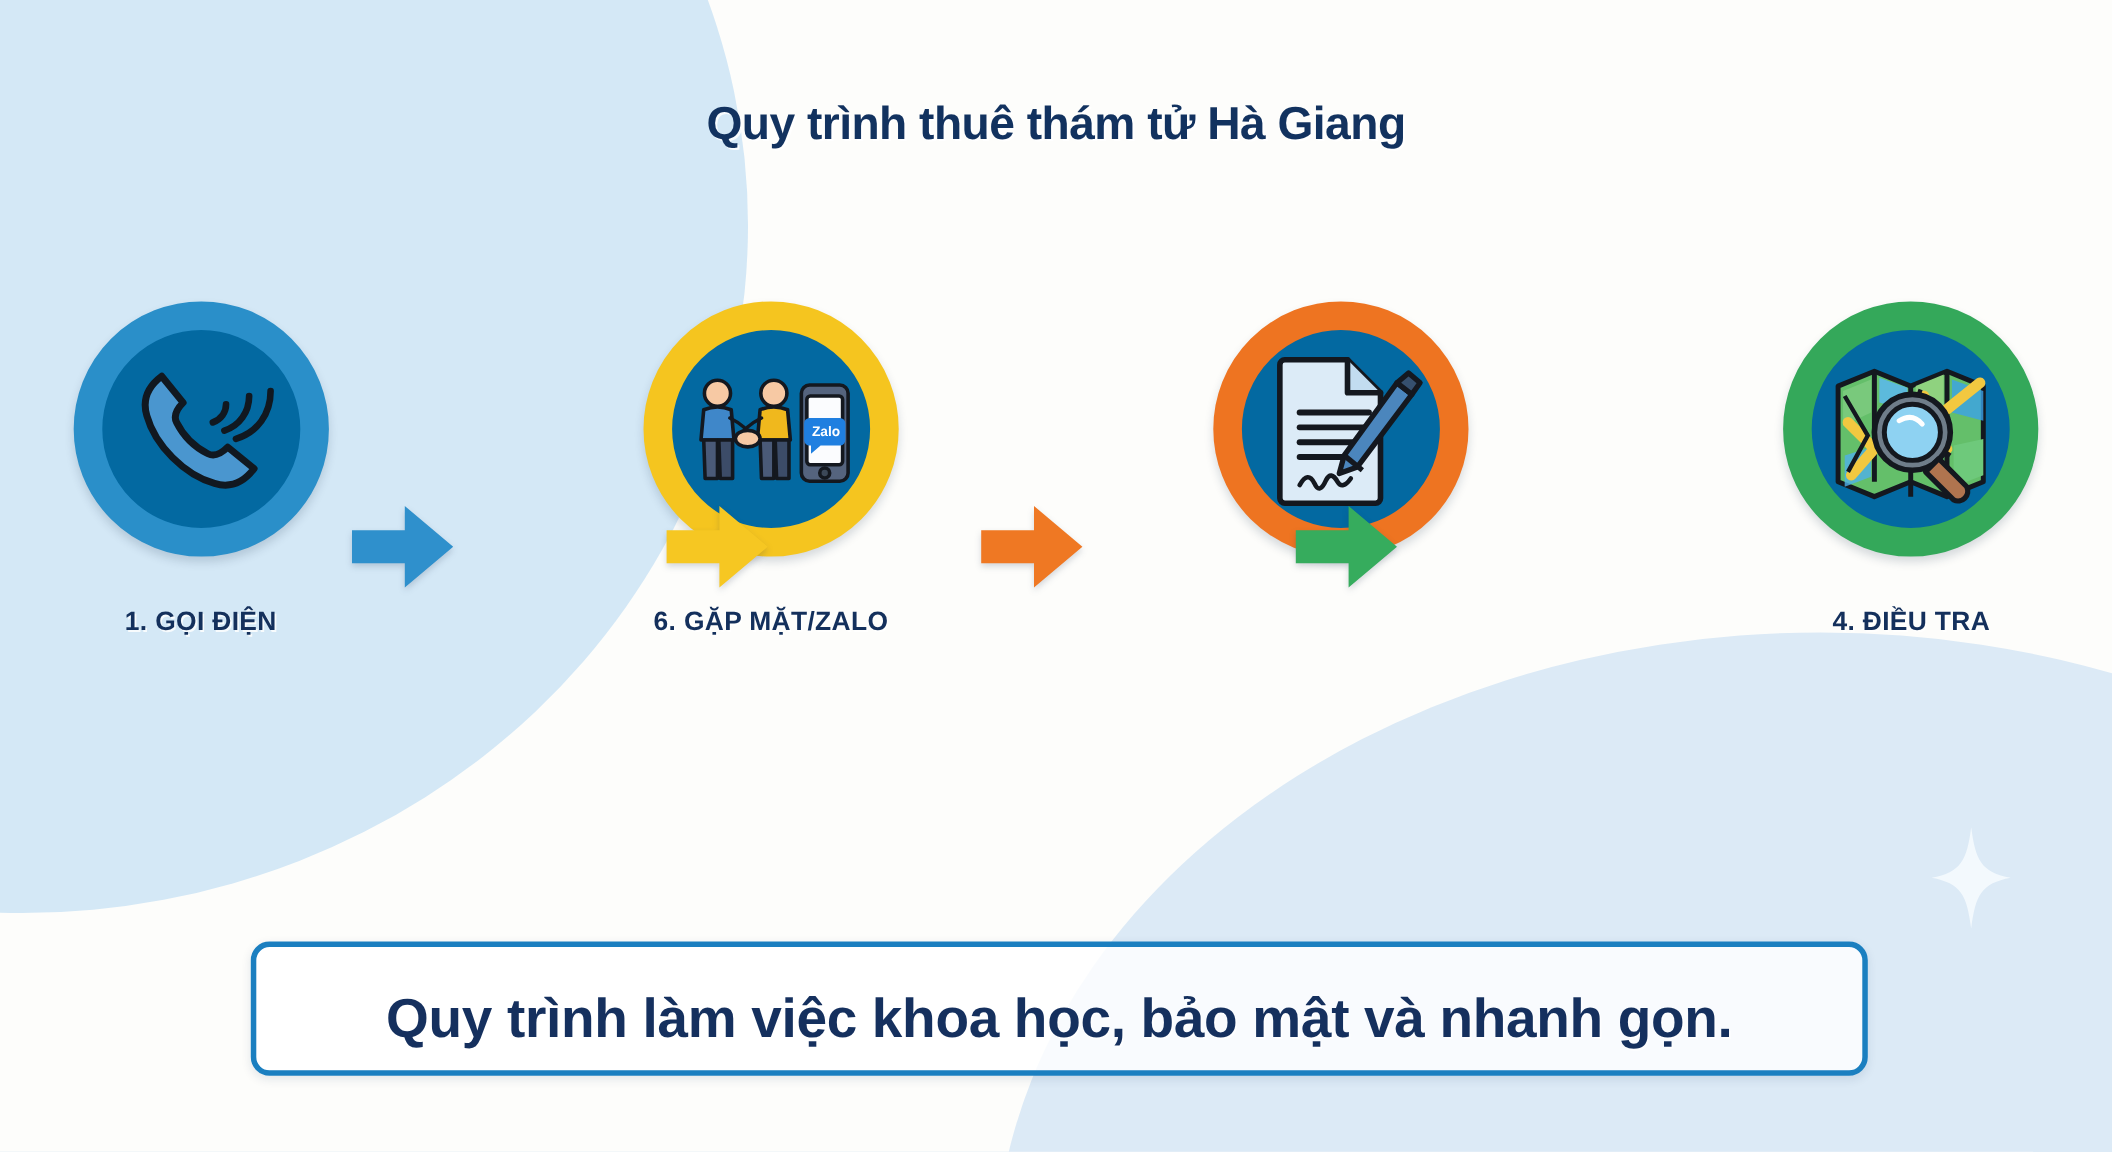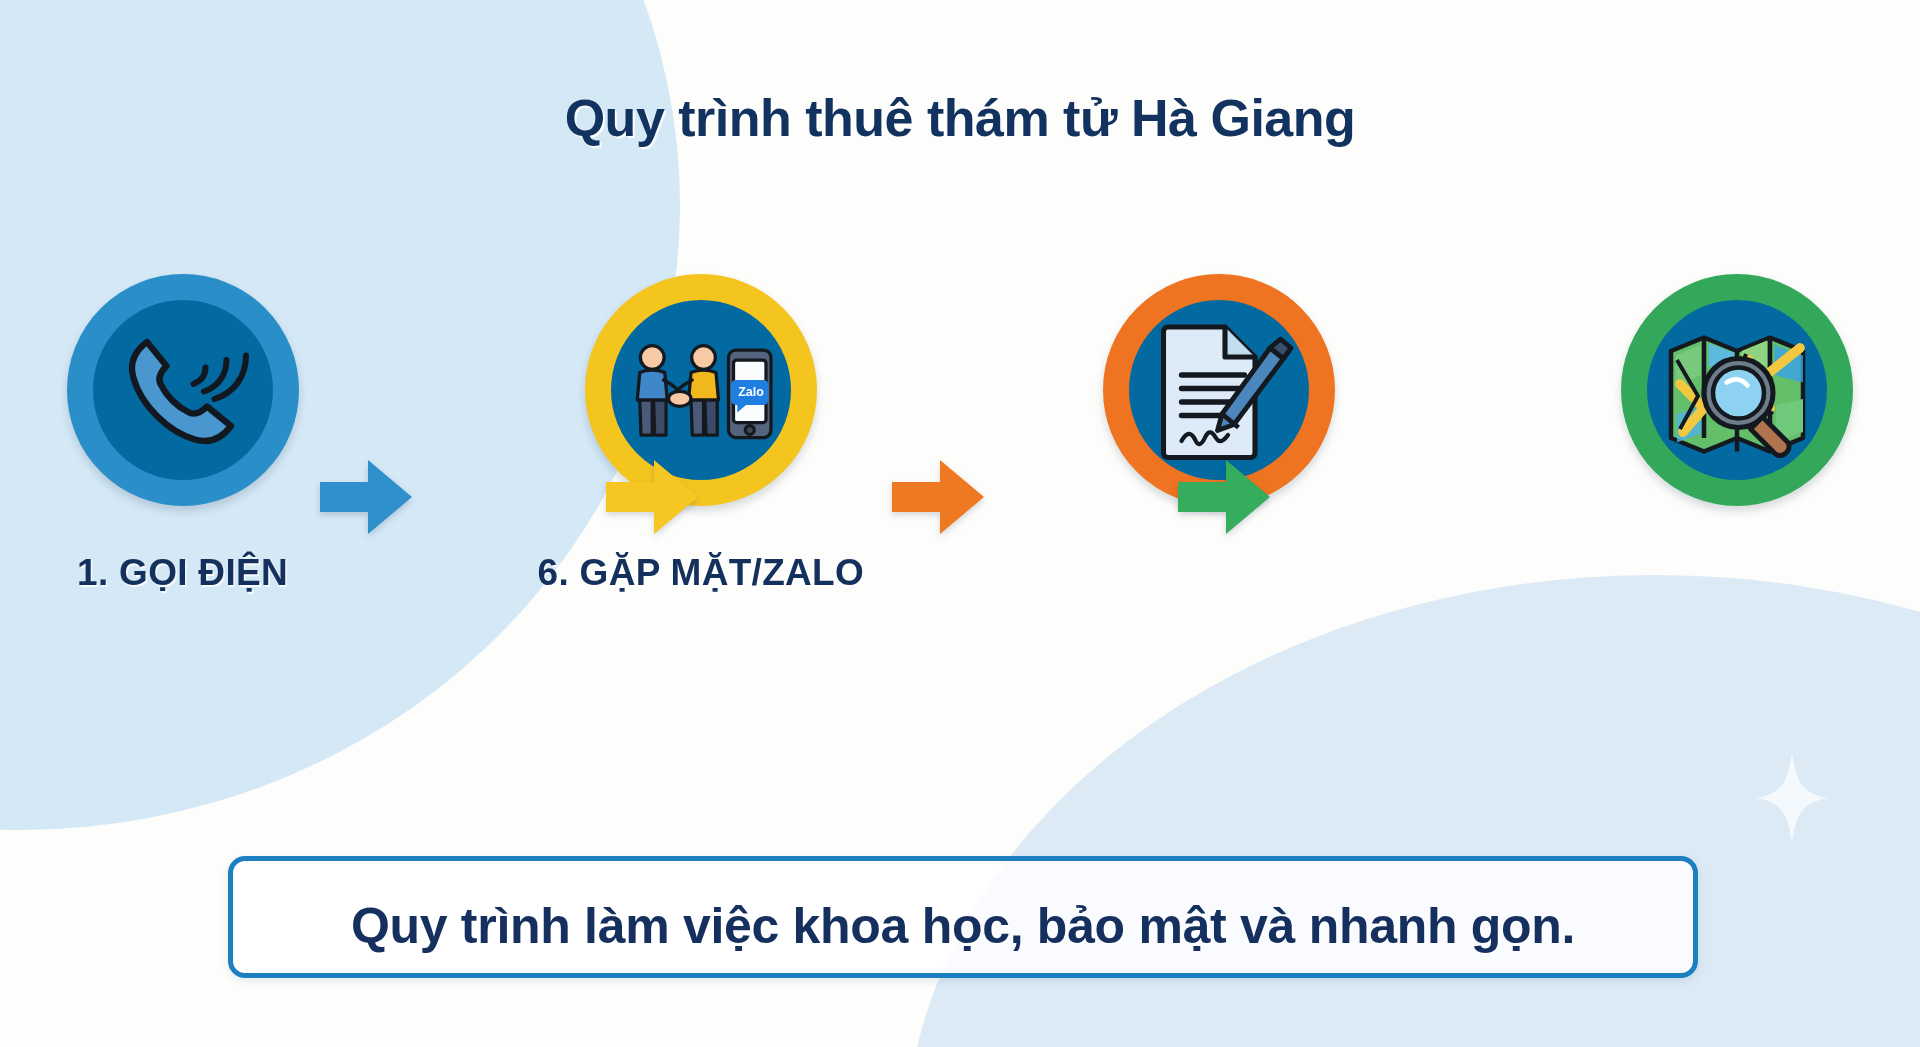--- a/index.html
+++ b/index.html
@@ -34,21 +34,21 @@
     width:72px; height:92px;
     z-index:1;
   }
 
   
   .title {
     position:absolute;
     left:0; right:0; top:88px;
     text-align:center;
     z-index:5;
-    font-size:52px;
+    font-size:42px;
     font-weight:bold;
     color:#12325f;
     letter-spacing:-0.5px;
     text-shadow:2px 2px 0 rgba(255,255,255,.85);
   }
 
   
   .steps {
     position:absolute;
     left:60px; top:262px;
@@ -69,21 +69,21 @@
     background:#0369a1;
     box-shadow:0 5px 9px rgba(20,40,70,.17);
     display:flex; align-items:center; justify-content:center;
   }
   .ring .glyph { width:150px; height:150px; display:block; }
   .step-label {
     position:absolute;
     left:-42px; right:-42px;
     top:290px;
     text-align:center;
-    font-size:37px;
+    font-size:24px;
     font-weight:bold;
     color:#14305c;
     letter-spacing:.3px;
     white-space:nowrap;
     text-shadow:1.5px 1.5px 0 rgba(255,255,255,.8);
   }
 
   
   .arrow {
     position:absolute;
@@ -235,20 +235,21 @@
           </g>
 
           <g>
             <circle cx="51" cy="52" r="23" fill="#6f7d8a" stroke="#14181f" stroke-width="3.4"></circle>
             <circle cx="51" cy="52" r="17" fill="#8ed2f2" stroke="#14181f" stroke-width="3"></circle>
             <path d="M43 45 q8 -5 14 2" fill="none" stroke="#ffffff" stroke-width="3" stroke-linecap="round"></path>
             <path d="M67 68 l17 17 a6 6 0 0 1 -8 8 l-17 -17 z" fill="#b0744f" stroke="#14181f" stroke-width="3.2" stroke-linejoin="round"></path>
           </g>
         </svg>
       </div>
+      <div class="step-label">4. ĐIỀU TRA</div>
     </div>
 
   </div>
 
   <div class="arrow" style="left:318px">
     <svg viewBox="0 0 96 86">
         <path d="M2 28 h48 v-22 l44 37 l-44 37 v-22 h-48 z" fill="#2f90cc"></path>
       </svg>
   </div>
   <div class="arrow" style="left:604px">

